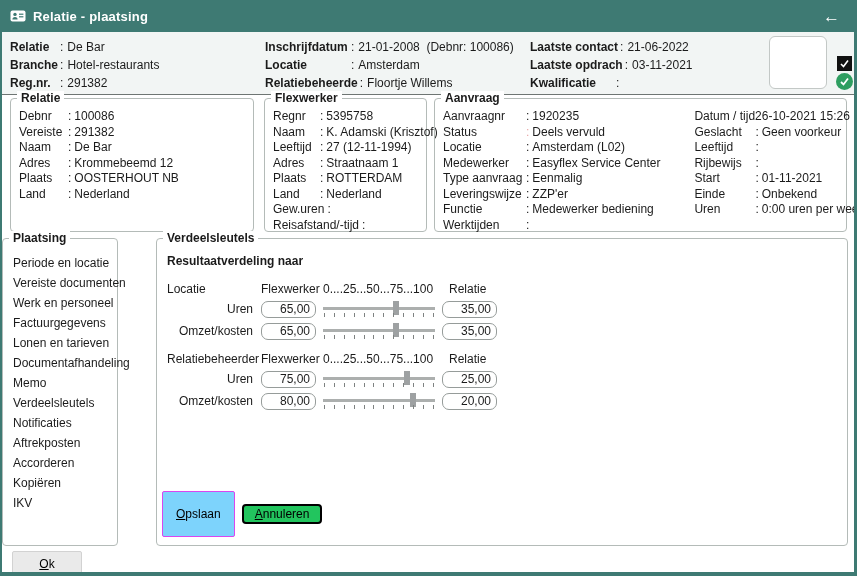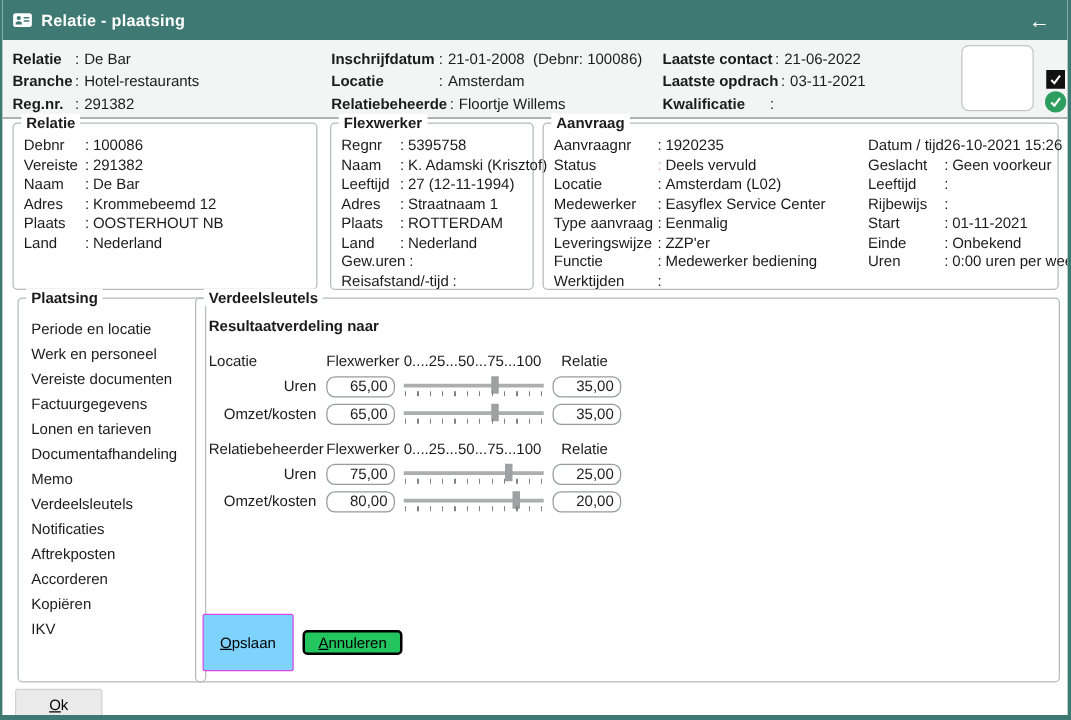--- a/index.html
+++ b/index.html
@@ -37,21 +37,21 @@
 
   
   .content { position:relative; height:485px; background:#fff; }
 
   .fs { position:absolute; border:1px solid #B4BBB8; border-radius:4px; }
   .fs-legend { position:absolute; top:-8px; left:6px; background:#fff; padding:0 4px; font-weight:bold; }
 
   .fs-relatie    { left:8px;   top:3px;   width:244px; height:134px; }
   .fs-flexwerker { left:262px; top:3px;   width:163px; height:134px; }
   .fs-aanvraag   { left:432px; top:3px;   width:413px; height:134px; }
-  .fs-plaatsing  { left:12px;   top:143px; width:151px; height:308px; }
+  .fs-plaatsing  { left:0;   top:143px; width:116px; height:308px; }
   .fs-verdeel    { left:154px; top:143px; width:692px; height:308px; }
 
   .frows { padding:10px 8px 0 8px; }
   .frow { display:flex; min-height:15.5px; align-items:baseline; }
   .frow .sep { padding:0 3px; }
   .fs-relatie .lbl    { min-width:46px; }
   .fs-flexwerker .lbl { min-width:44px; }
   .av-left .lbl  { min-width:80px; }
   .av-right .lbl { min-width:58px; }
   .av-cols { display:flex;gap:26px; }
@@ -337,22 +337,22 @@
               <span class="val">0:00 uren per week</span>
             </div>
         </div>
       </div>
     </div>
 
     <div class="fs fs-plaatsing">
       <span class="fs-legend">Plaatsing</span>
       <div class="menu">
         <div class="menu-item">Periode en locatie</div>
+        <div class="menu-item">Vereiste documenten</div>
         <div class="menu-item">Werk en personeel</div>
-        <div class="menu-item">Vereiste documenten</div>
         <div class="menu-item">Factuurgegevens</div>
         <div class="menu-item">Lonen en tarieven</div>
         <div class="menu-item">Documentafhandeling</div>
         <div class="menu-item">Memo</div>
         <div class="menu-item">Verdeelsleutels</div>
         <div class="menu-item">Notificaties</div>
         <div class="menu-item">Aftrekposten</div>
         <div class="menu-item">Accorderen</div>
         <div class="menu-item">Kopiëren</div>
         <div class="menu-item">IKV</div>

